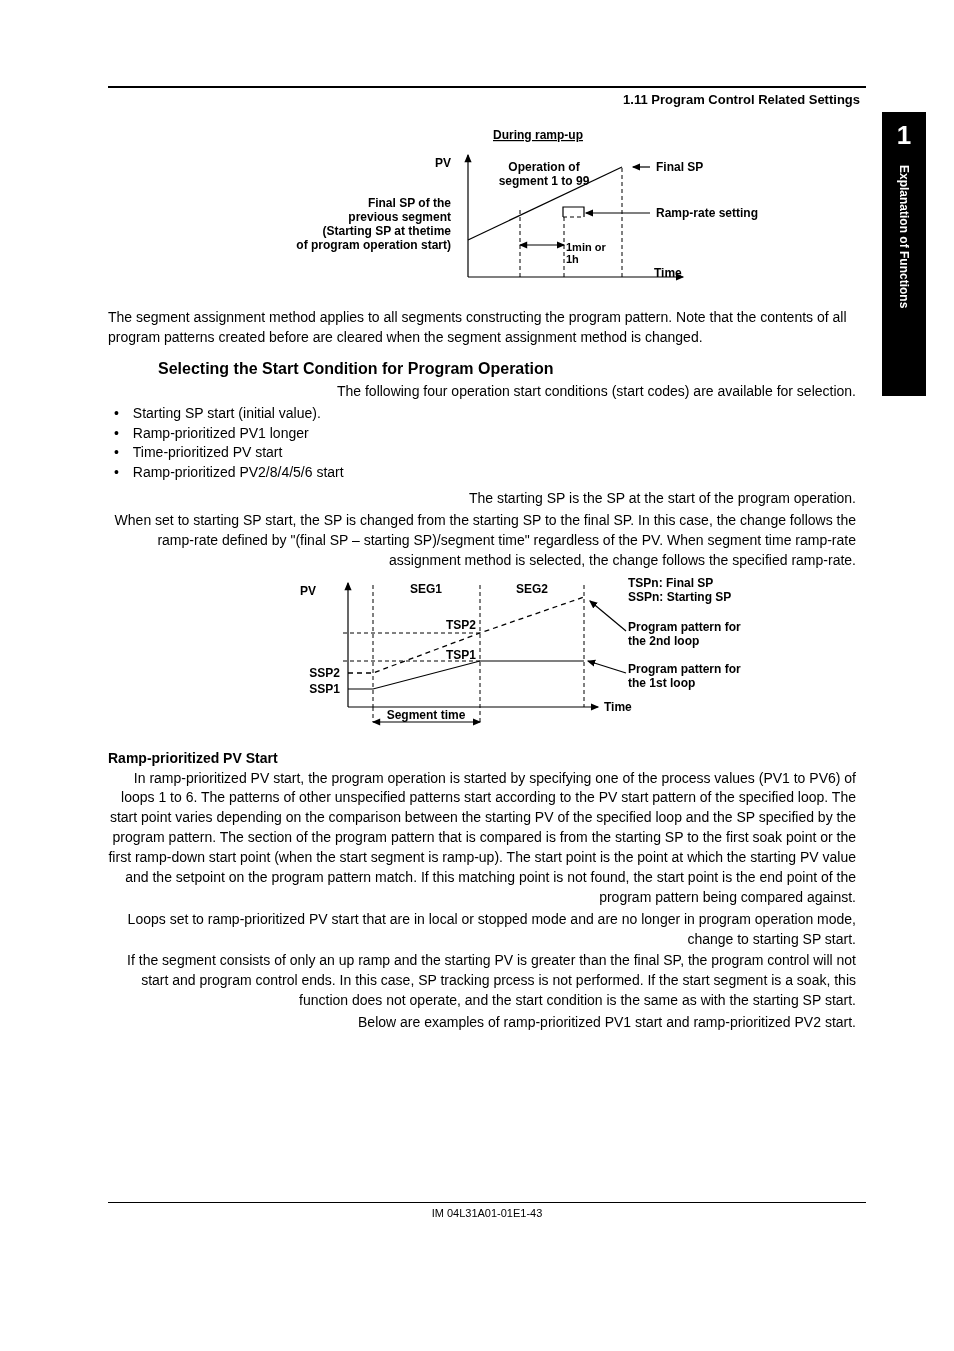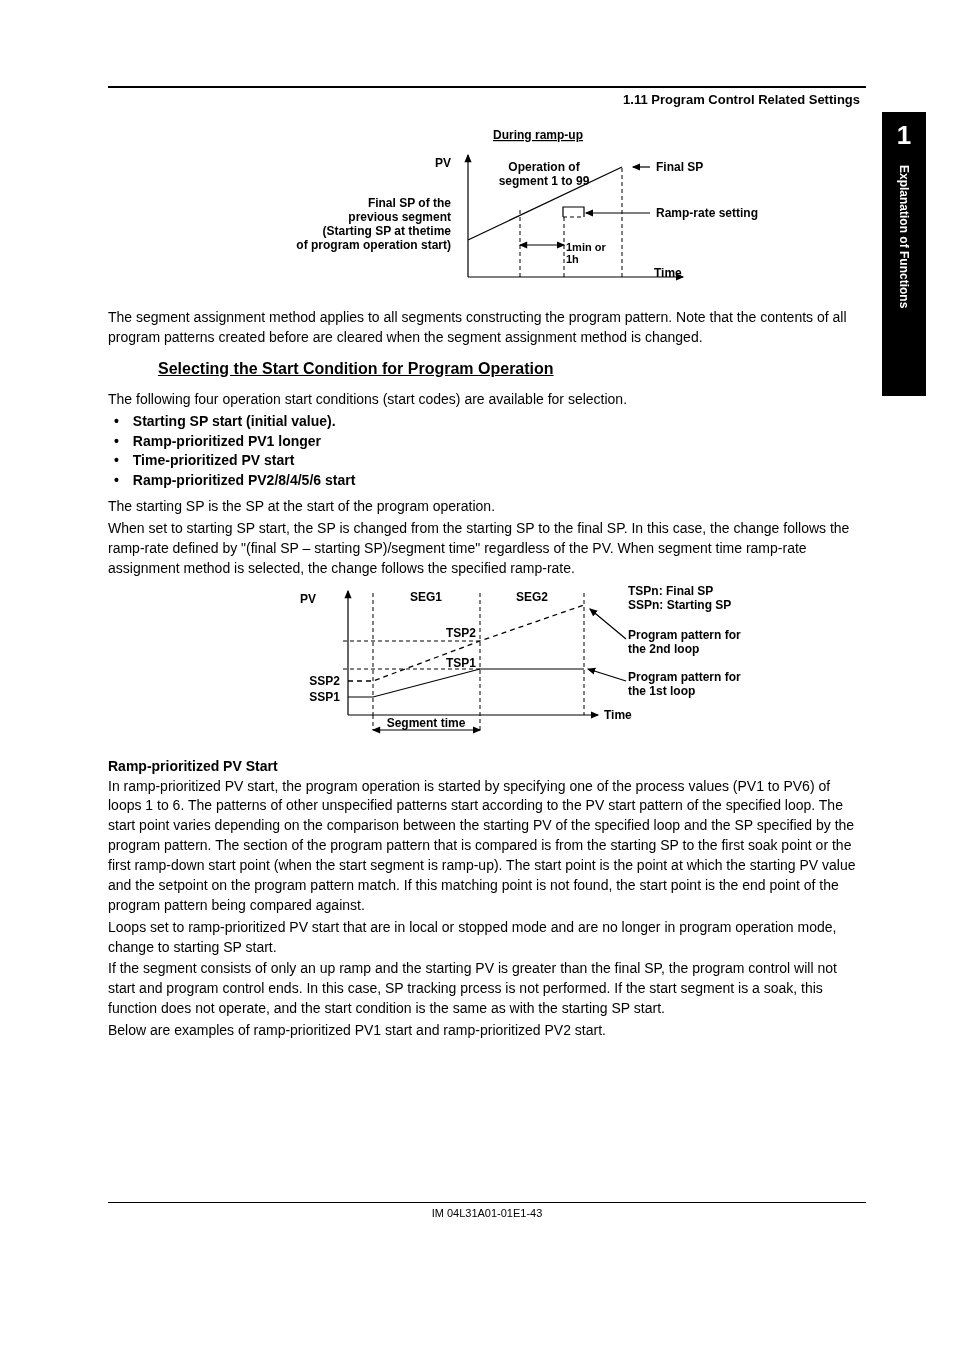--- a/index.html
+++ b/index.html
@@ -63,39 +63,37 @@
   svg .lb { font-size:12px; font-weight:bold; }
   svg .ls { font-size:11px; font-weight:bold; }
   .body-block {
     margin-right: 10px;
     font-size: 14px;
     line-height: 1.42;
   }
   .h2 {
     font-size: 16px;
     font-weight: bold;
-    margin: 12px 0 12px 50px;
-    text-decoration: underline;
+    margin: 12px 0 4px 50px;
   }
   .bullets {
     margin: 2px 0 6px 0;
     padding: 0;
     list-style: none;
-    font-weight: bold;
   }
   .bullets li::before {
     content: "• ";
     padding-right: 10px;
     padding-left: 6px;
   }
   .sub-bold {
     font-weight: bold;
     margin-top: 4px;
   }
-  .para { margin: 0 0 2px 0; }
+  .para { margin: 0 0 2px 0; text-align: right; }
   .fig2-wrap {
     margin-left: 180px;
     margin-top: 6px;
     margin-bottom: 8px;
   }
   .footer {
     position: absolute;
     bottom: 132px;
     left: 108px;
     right: 60px;

